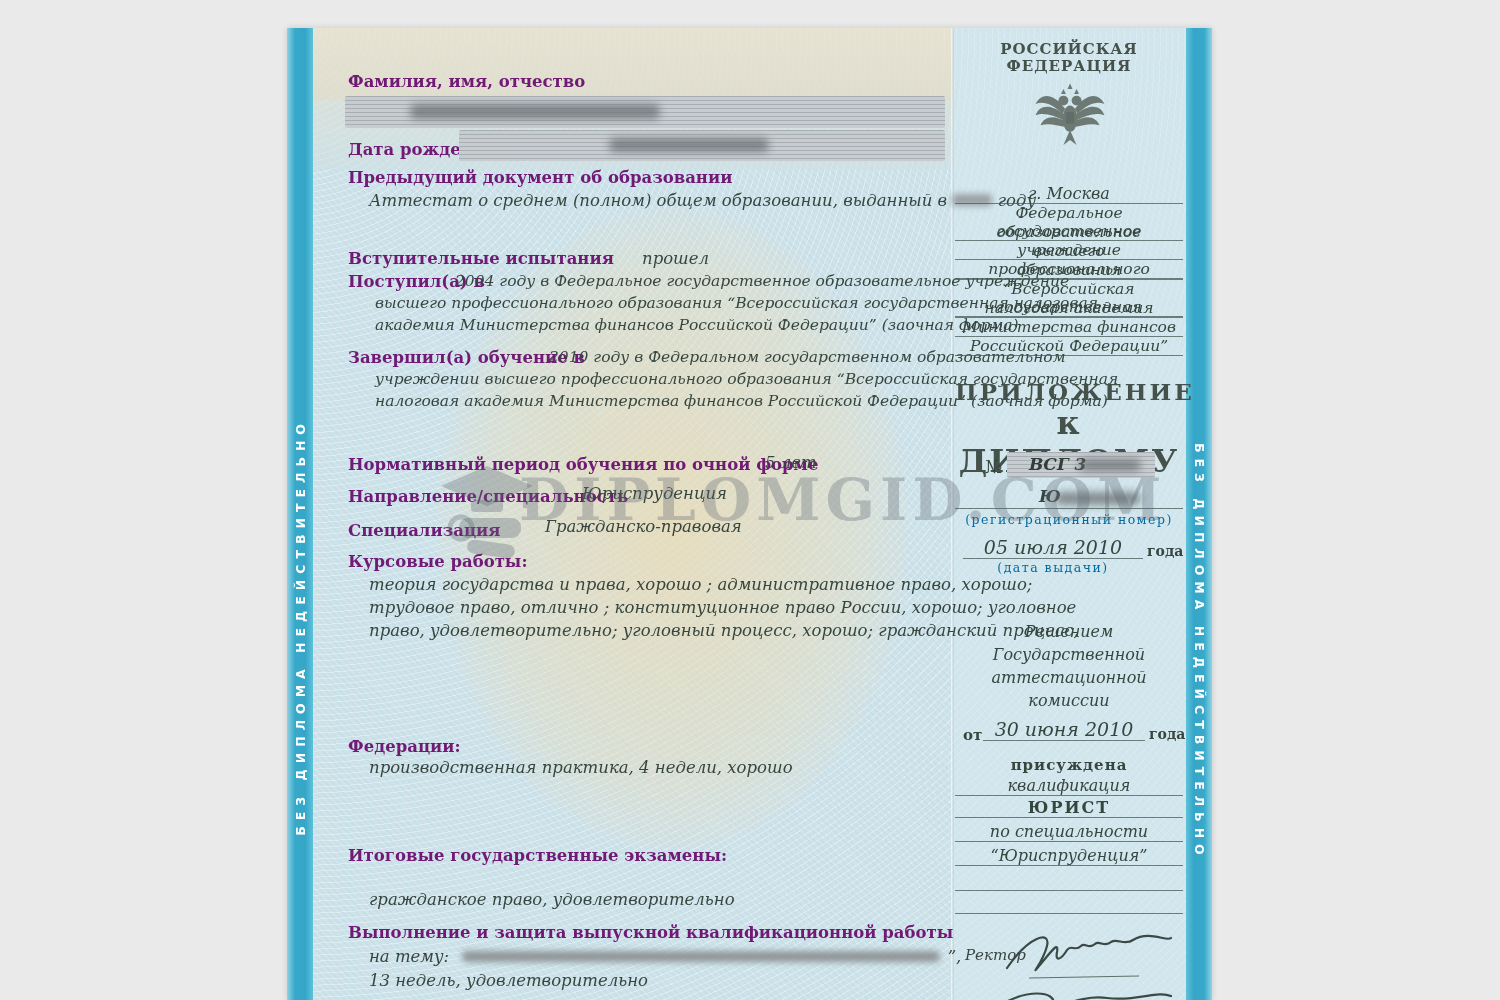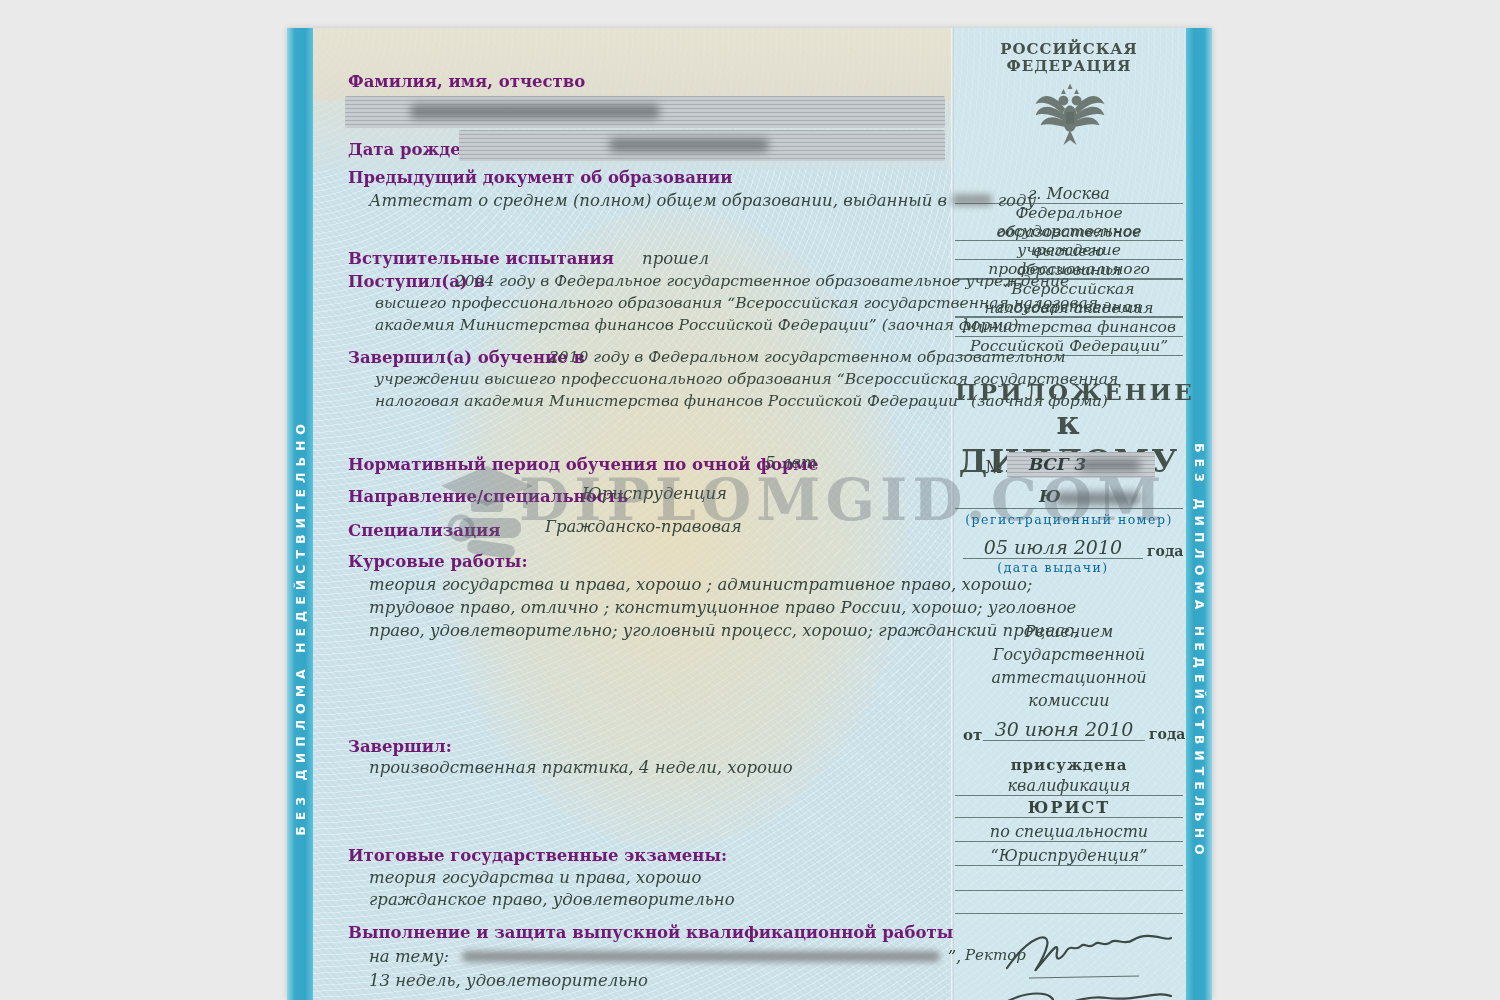--- a/index.html
+++ b/index.html
@@ -96,25 +96,24 @@
     <div class="t it" style="left:295px;top:456px;">Юриспруденция</div>
 
     <div class="t lbl" style="left:61px;top:493px;">Специализация</div>
     <div class="t it" style="left:258px;top:489px;">Гражданско-правовая</div>
 
     <div class="t lbl" style="left:61px;top:524px;">Курсовые работы:</div>
     <div class="t it" style="left:82px;top:547px;">теория государства и права, хорошо ; административное право, хорошо;</div>
     <div class="t it" style="left:82px;top:570px;">трудовое право, отлично ; конституционное право России, хорошо; уголовное</div>
     <div class="t it" style="left:82px;top:593px;">право, удовлетворительно; уголовный процесс, хорошо; гражданский процесс,</div>
 
-    <div class="t lbl" style="left:61px;top:709px;">Завершил:</div>
+    <div class="t lbl" style="left:61px;top:709px;">Федерации:</div>
     <div class="t it" style="left:82px;top:730px;">производственная практика, 4 недели, хорошо</div>
 
     <div class="t lbl" style="left:61px;top:818px;">Итоговые государственные экзамены:</div>
-    <div class="t it" style="left:82px;top:840px;">теория государства и права, хорошо</div>
     <div class="t it" style="left:82px;top:862px;">гражданское право, удовлетворительно</div>
 
     <div class="t lbl" style="left:61px;top:895px;">Выполнение и защита выпускной квалификационной работы</div>
     <div class="t it" style="left:82px;top:919px;">
       <span>на  тему:</span>
       <span style="display:inline-block;vertical-align:middle;width:478px;height:11px;background:#8f9598;filter:blur(3px);border-radius:5px;margin:0 2px 3px 8px;"></span>
       <span>”,</span>
     </div>
     <div class="t it" style="left:82px;top:943px;">13 недель, удовлетворительно</div>
 

